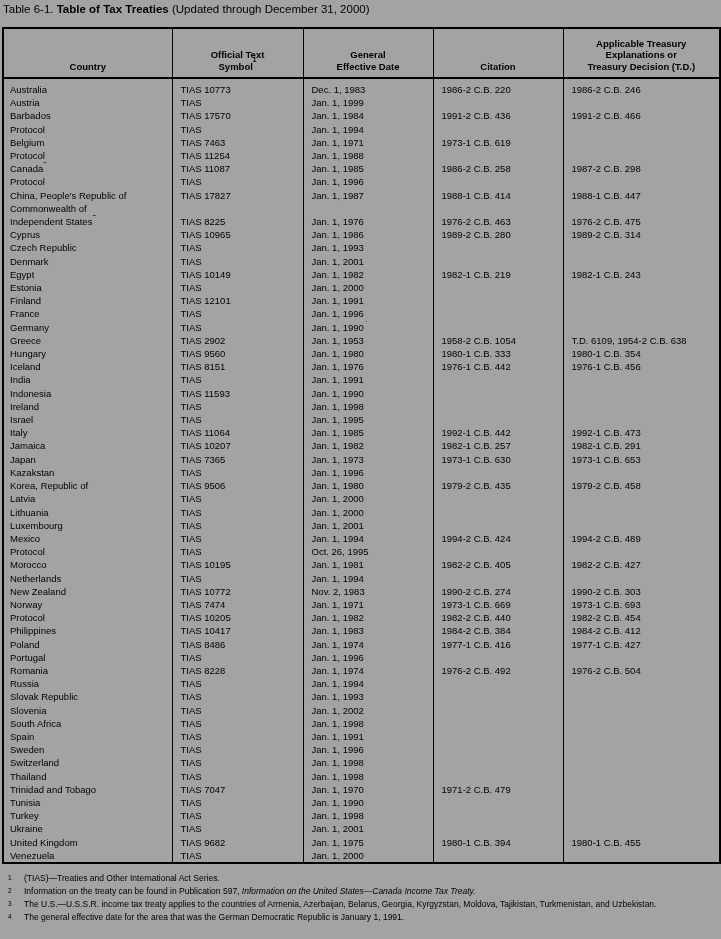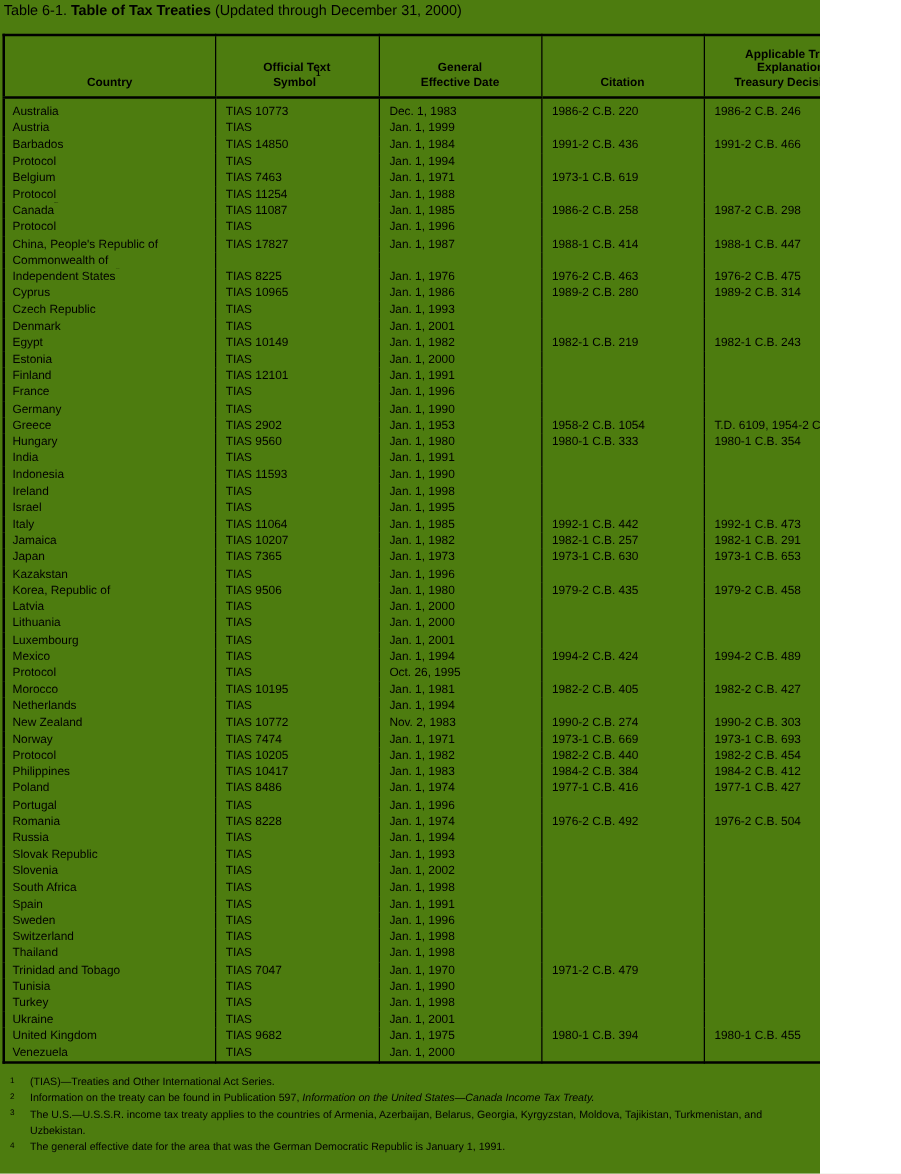--- a/index.html
+++ b/index.html
@@ -1,17 +1,17 @@
 <!DOCTYPE html>
 <html><head>
 <meta charset="utf-8">
 <style>
   html, body { margin:0; padding:0; background:#ffffff; color:#000000;
                font-family:"Liberation Sans", sans-serif; }
-  .page { width:656px; height:939px; position:relative; overflow:hidden; background:#4d7c0f; }
+  .page { width:721px; height:939px; position:relative; overflow:hidden; background:#a3a3a3; }
 
   .title-line { font-size:11.5px; padding:3px 0 0 3px; white-space:nowrap; }
   .title-line .bold { font-weight:bold; }
 
   table.treaties { border-collapse:collapse; table-layout:fixed;
                    margin:12px 0 0 2px; width:717px; border:2px solid #000; }
   th, td { border-left:1px solid #000; }
   th:first-child, td:first-child { border-left:none; }
 
   thead th { border-bottom:2px solid #000; height:43px; vertical-align:bottom;
@@ -68,21 +68,21 @@
         </tr>
         <tr>
           <td class="col-country">Austria</td>
           <td class="col-symbol">TIAS</td>
           <td class="col-date">Jan. 1, 1999</td>
           <td class="col-cit"></td>
           <td class="col-treas"></td>
         </tr>
         <tr>
           <td class="col-country">Barbados</td>
-          <td class="col-symbol">TIAS 14850</td>
+          <td class="col-symbol">TIAS 17570</td>
           <td class="col-date">Jan. 1, 1984</td>
           <td class="col-cit">1991-2 C.B. 436</td>
           <td class="col-treas">1991-2 C.B. 466</td>
         </tr>
         <tr>
           <td class="col-country indent">Protocol</td>
           <td class="col-symbol">TIAS</td>
           <td class="col-date">Jan. 1, 1994</td>
           <td class="col-cit"></td>
           <td class="col-treas"></td>
@@ -198,20 +198,27 @@
           <td class="col-date">Jan. 1, 1953</td>
           <td class="col-cit">1958-2 C.B. 1054</td>
           <td class="col-treas">T.D. 6109, 1954-2 C.B. 638</td>
         </tr>
         <tr>
           <td class="col-country">Hungary</td>
           <td class="col-symbol">TIAS 9560</td>
           <td class="col-date">Jan. 1, 1980</td>
           <td class="col-cit">1980-1 C.B. 333</td>
           <td class="col-treas">1980-1 C.B. 354</td>
+        </tr>
+        <tr>
+          <td class="col-country">Iceland</td>
+          <td class="col-symbol">TIAS 8151</td>
+          <td class="col-date">Jan. 1, 1976</td>
+          <td class="col-cit">1976-1 C.B. 442</td>
+          <td class="col-treas">1976-1 C.B. 456</td>
         </tr>
         <tr>
           <td class="col-country">India</td>
           <td class="col-symbol">TIAS</td>
           <td class="col-date">Jan. 1, 1991</td>
           <td class="col-cit"></td>
           <td class="col-treas"></td>
         </tr>
         <tr>
           <td class="col-country">Indonesia</td>

